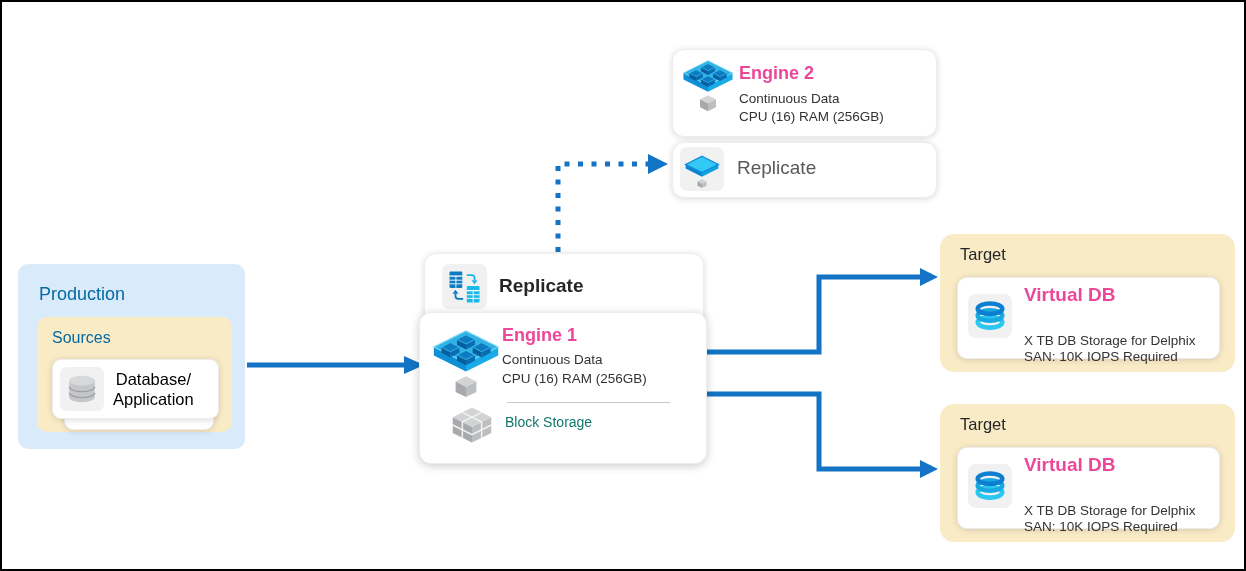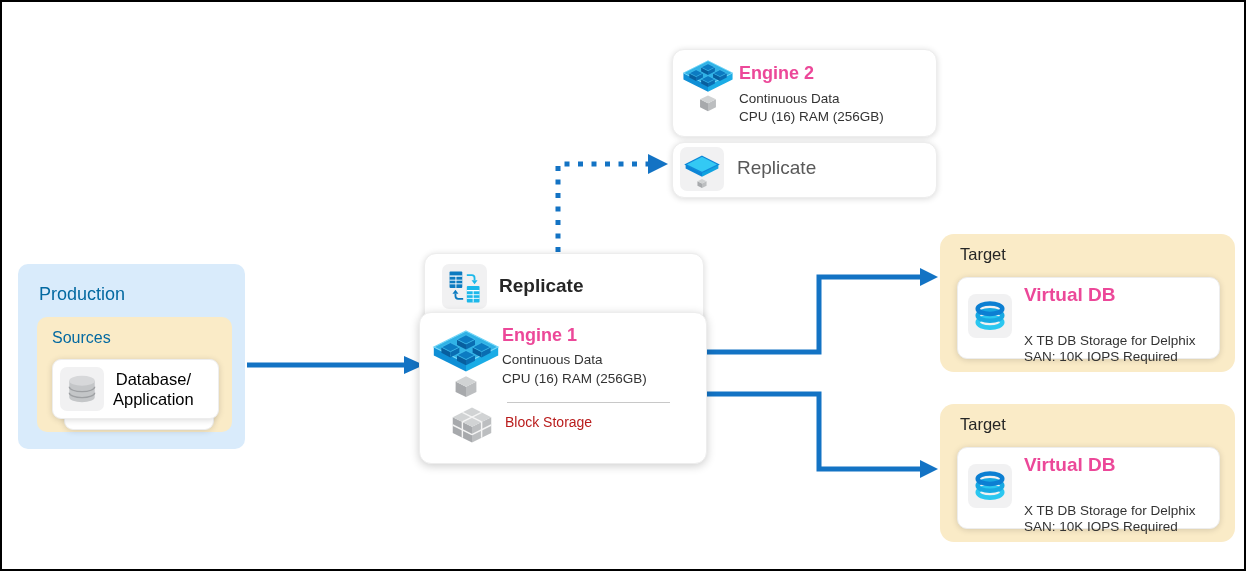--- a/index.html
+++ b/index.html
@@ -46,21 +46,21 @@
   #replicate-card{left:422px;top:251px;width:278px;height:72px;}
   #replicate-iconbox{left:440px;top:262px;width:45px;height:45px;}
   #replicate-label{left:497px;top:273px;font-size:19px;font-weight:bold;}
   #engine1-card{left:417px;top:310px;width:286px;height:150px;box-shadow:0 2px 10px rgba(0,0,0,.2);}
   #engine1-icon{left:429px;top:327px;width:70px;height:70px;}
   #engine1-title{left:500px;top:323px;}
   #engine1-sub1{left:500px;top:348px;}
   #engine1-sub2{left:500px;top:367px;}
   #engine1-divider{left:505px;top:400px;width:163px;border-top:1px solid #c8c8c8;}
   #blockstorage-icon{left:444px;top:402px;width:52px;height:42px;}
-  #blockstorage-label{left:503px;top:412px;font-size:14px;color:#b91c1c;}
+  #blockstorage-label{left:503px;top:412px;font-size:14px;color:#0f766e;}
 
   
   .target-box{width:295px;height:138px;background:#FAEBC7;border-radius:14px;}
   #target1-box{left:938px;top:232px;}
   #target2-box{left:938px;top:402px;}
   .target-label{position:absolute;left:20px;top:11px;font-weight:normal;font-size:16.5px;}
   .target-card{position:absolute;left:17px;top:43px;width:261px;height:80px;border-radius:10px;}
   .vdb-iconbox{position:absolute;left:10px;top:16px;width:44px;height:44px;border-radius:8px;}
   .vdb-title{position:absolute;left:66px;top:6px;font-size:19px;}
   .vdb-sub1{position:absolute;left:66px;top:35px;margin-top:34px;}

